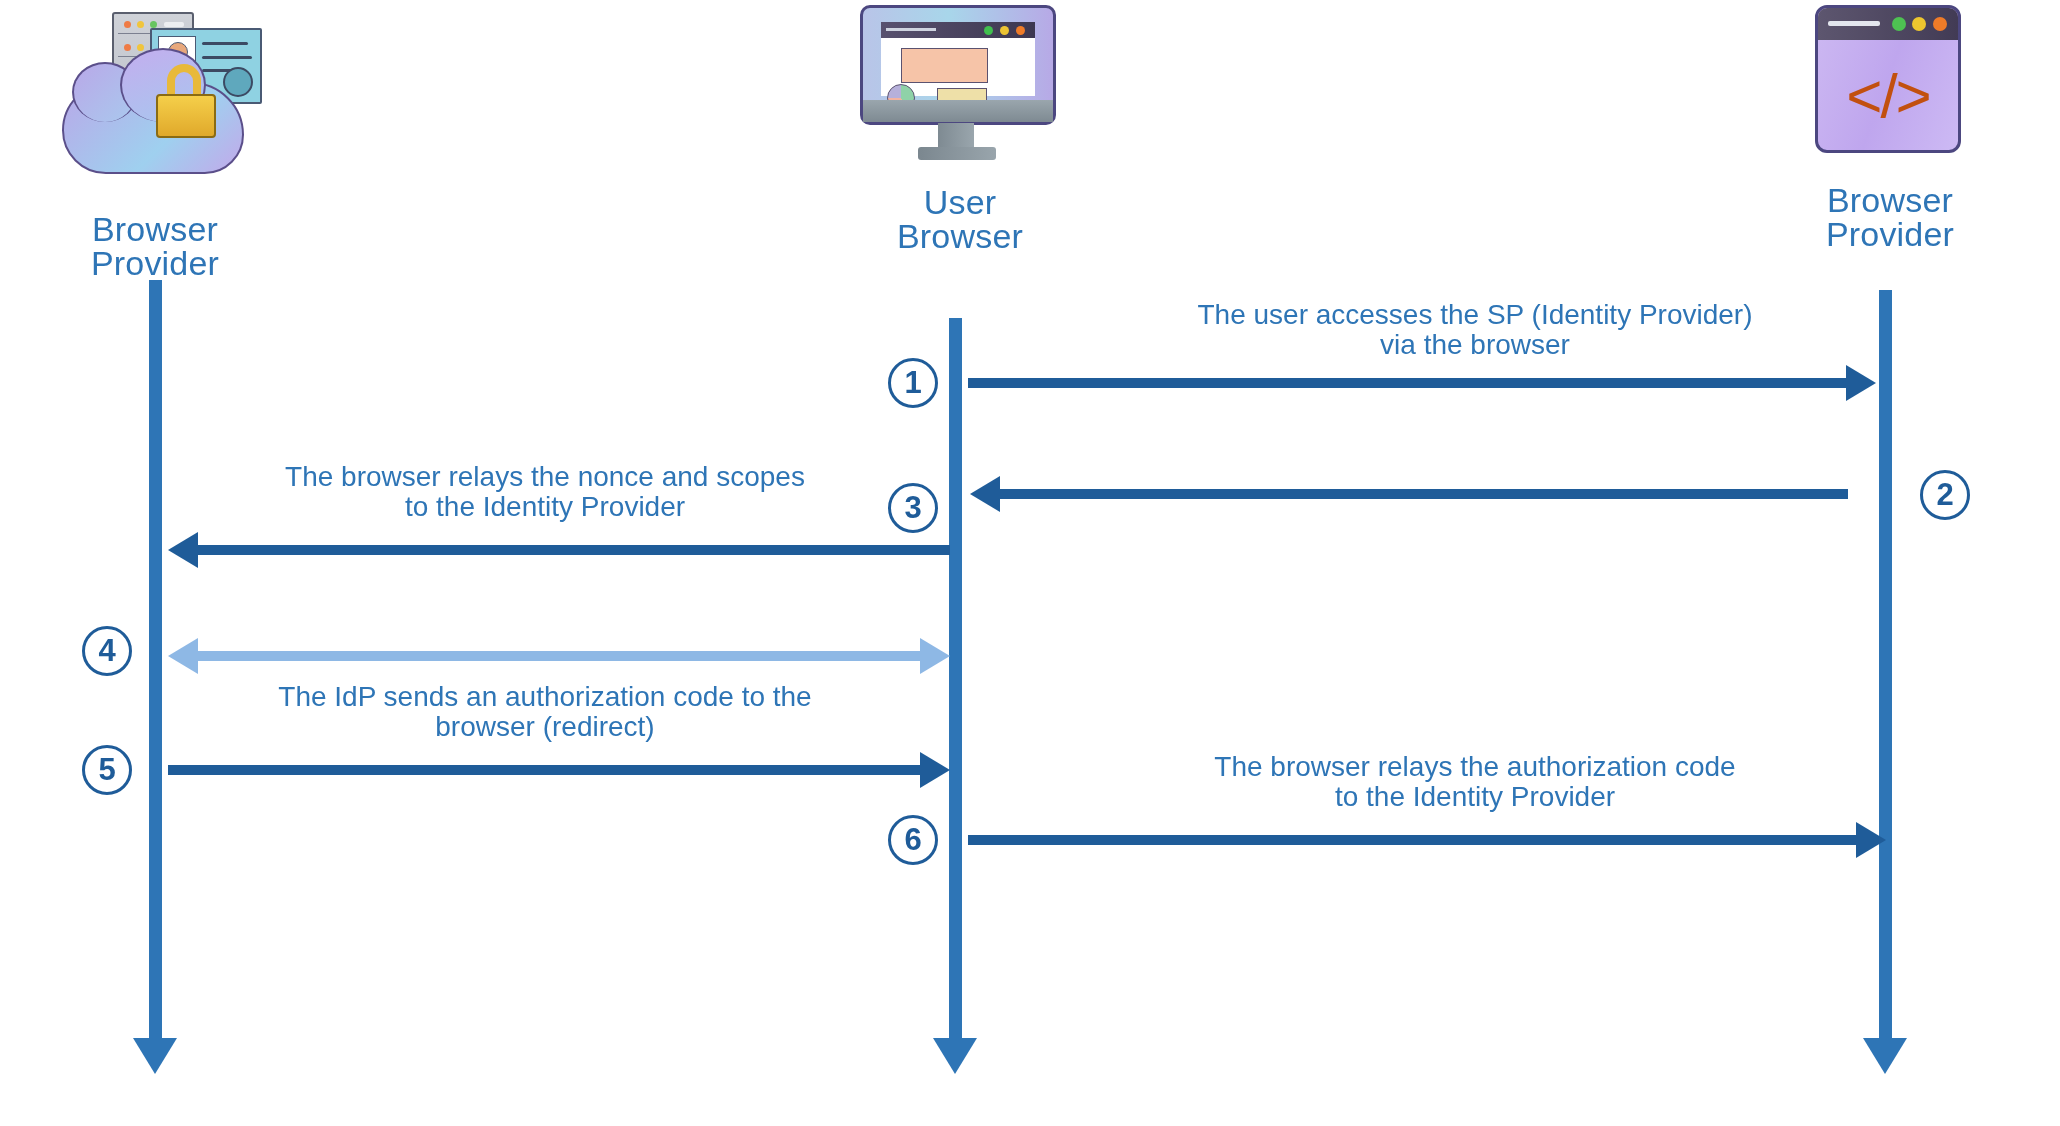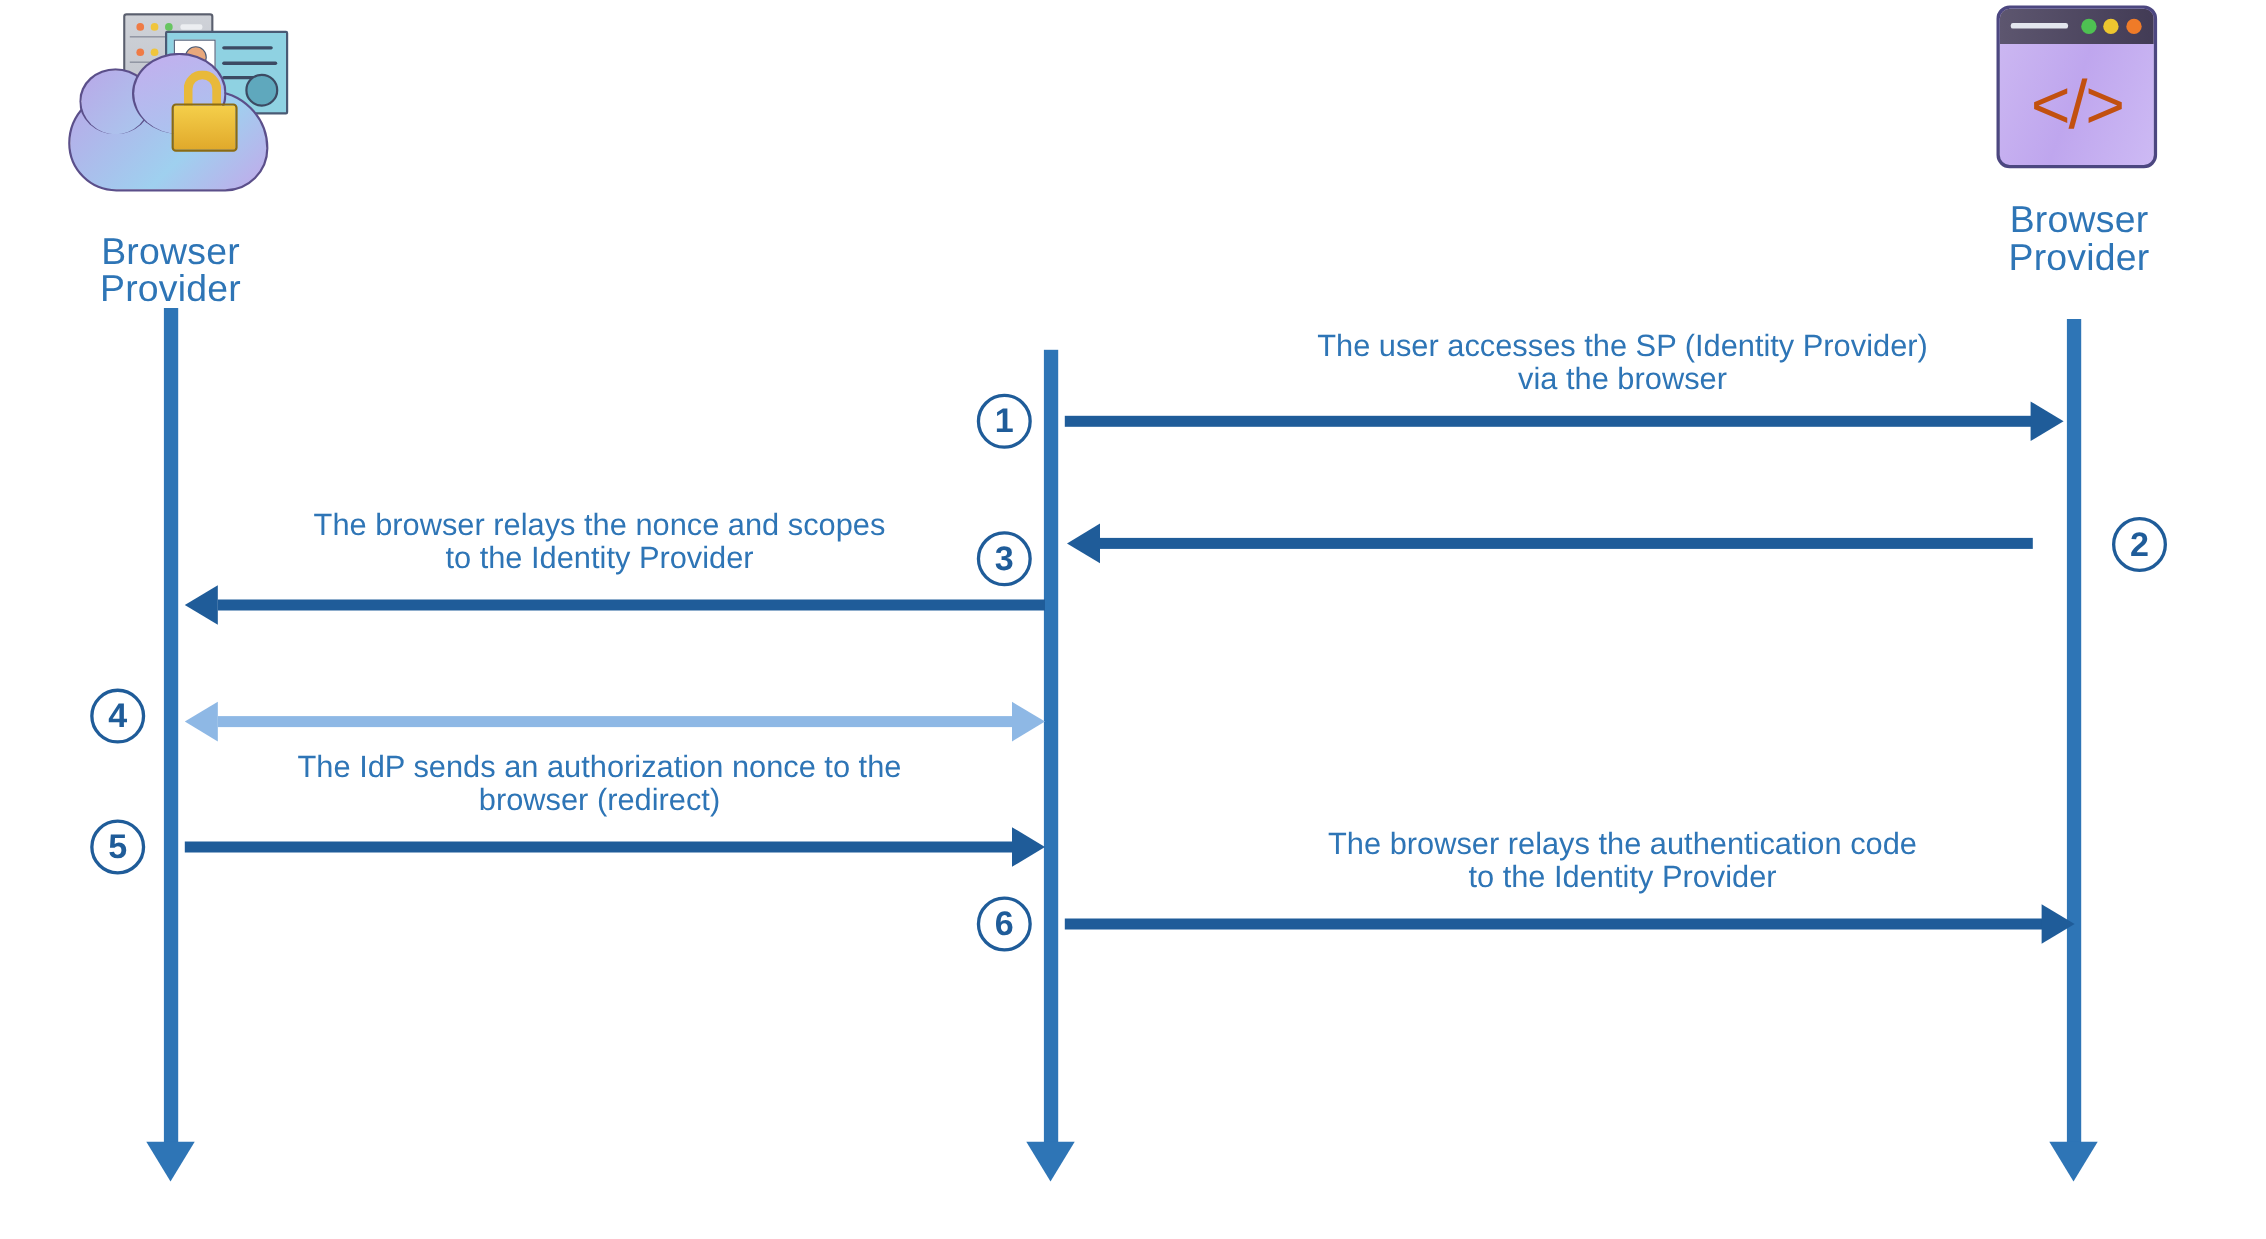--- a/index.html
+++ b/index.html
@@ -267,20 +267,42 @@
       <div class="idp-cloud">
         <div class="idp-cloud-b1"></div>
         <div class="idp-cloud-b2"></div>
       </div>
       <div class="idp-lock-shackle"></div>
       <div class="idp-lock-body"></div>
     </div>
     <div class="actor-label" style="margin-top:22px;">Browser Provider</div>
   </div>
 
+  <div class="actor" style="left:860px; top:5px; width:200px;">
+    <div class="actor-icon mon-wrap">
+      <div class="mon-frame">
+        <div class="mon-screen">
+          <div class="mon-titlebar">
+            <span class="mon-url"></span>
+            <span class="mon-dot g"></span>
+            <span class="mon-dot y"></span>
+            <span class="mon-dot r"></span>
+          </div>
+          <div class="mon-block-peach"></div>
+          <div class="mon-pie"></div>
+          <div class="mon-block-sand"></div>
+        </div>
+        <div class="mon-base"></div>
+      </div>
+      <div class="mon-neck"></div>
+      <div class="mon-foot"></div>
+    </div>
+    <div class="actor-label" style="margin-top:20px;">User
+Browser</div>
+  </div>
 
   <div class="actor" style="left:1760px; top:5px; width:260px;">
     <div class="actor-icon sp-wrap">
       <div class="sp-frame">
         <div class="sp-titlebar">
           <span class="sp-url"></span>
           <span class="sp-dot g"></span>
           <span class="sp-dot y"></span>
           <span class="sp-dot r"></span>
         </div>
@@ -313,25 +335,25 @@
 to the Identity Provider</div>
   <div class="msg-line" style="left:198px; top:545px; width:752px;"></div>
   <div class="arrowhead left" style="left:168px; top:532px;"></div>
   <div class="step-badge" style="left:888px; top:483px;">3</div>
 
   <div class="msg-line light" style="left:198px; top:651px; width:722px;"></div>
   <div class="arrowhead left light" style="left:168px; top:638px;"></div>
   <div class="arrowhead right light" style="left:920px; top:638px;"></div>
   <div class="step-badge" style="left:82px; top:626px;">4</div>
 
-  <div class="msg-text" style="left:250px; top:682px; width:590px;">The IdP sends an authorization nonce to the
+  <div class="msg-text" style="left:250px; top:682px; width:590px;">The IdP sends an authorization code to the
 browser (redirect)</div>
   <div class="msg-line" style="left:168px; top:765px; width:752px;"></div>
   <div class="arrowhead right" style="left:920px; top:752px;"></div>
   <div class="step-badge" style="left:82px; top:745px;">5</div>
 
-  <div class="msg-text" style="left:1080px; top:752px; width:790px;">The browser relays the authentication code
+  <div class="msg-text" style="left:1080px; top:752px; width:790px;">The browser relays the authorization code
 to the Identity Provider</div>
   <div class="msg-line" style="left:968px; top:835px; width:890px;"></div>
   <div class="arrowhead right" style="left:1856px; top:822px;"></div>
   <div class="step-badge" style="left:888px; top:815px;">6</div>
 
 </div>
 
 </body></html>

